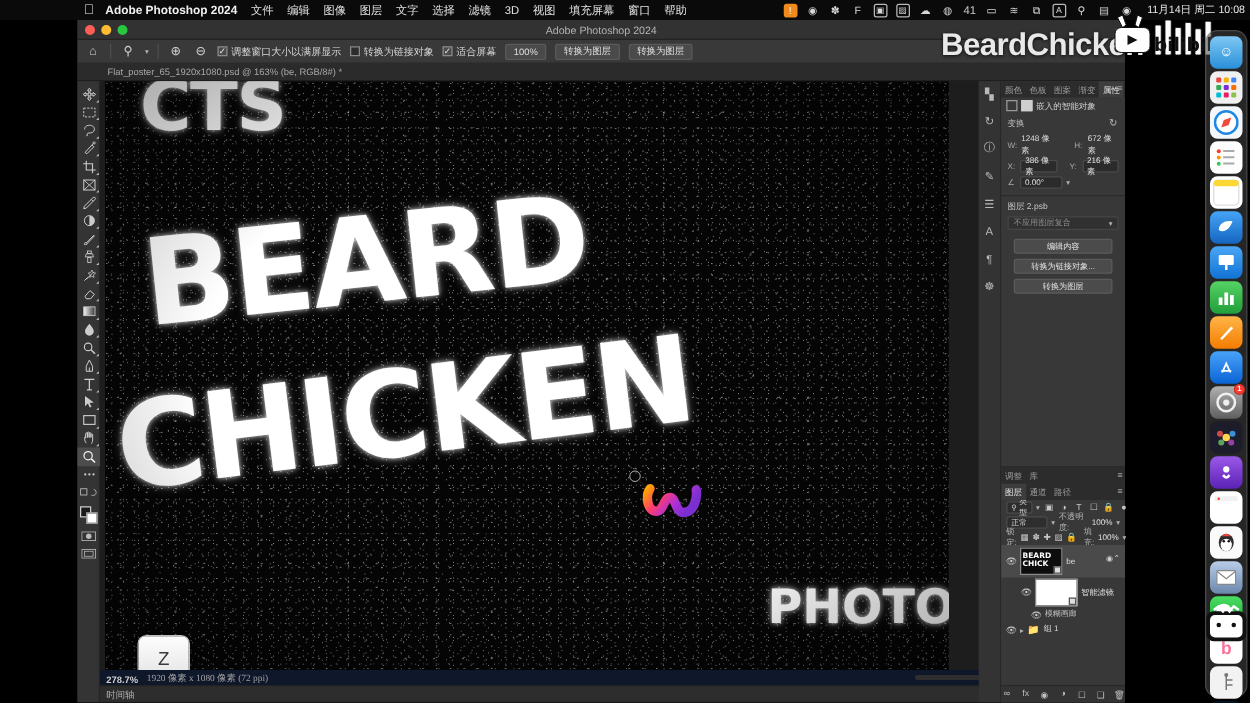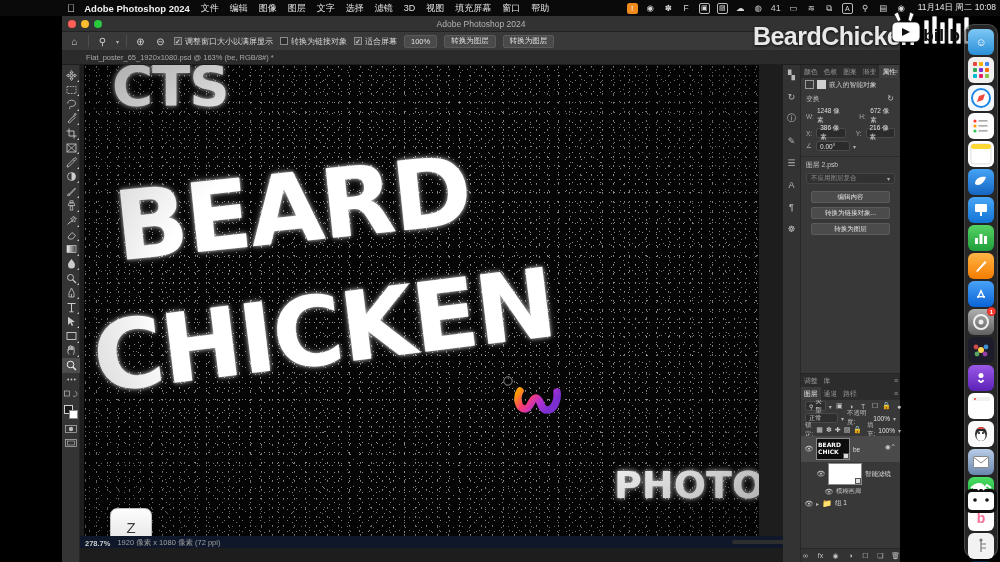--- a/index.html
+++ b/index.html
@@ -81,21 +81,21 @@
     background:radial-gradient(ellipse at 50% 50%, rgba(0,0,0,0) 55%, rgba(0,0,0,.35) 100%); }
 
   .zkey { position:absolute; left:26px; top:443px; width:42px; height:38px; border-radius:7px;
           background:linear-gradient(#fdfdfd,#e3e3e3); border:1px solid #bdbdbd; box-shadow:0 2px 4px rgba(0,0,0,.5);
           display:flex; align-items:center; justify-content:center; color:#3a3a3a; font-size:15px; }
   .cursor { position:absolute; left:418px; top:310px; width:16px; height:16px; }
   .squig { position:absolute; left:430px; top:318px; width:50px; height:36px; }
 
   .statusbar { position:absolute; left:18px; right:0; bottom:14px; height:12px; background:#0f172a; display:flex; align-items:flex-end; padding-left:5px; gap:7px; }
   .statusbar .zoomv { font-size:7.5px; color:#cfcfcf; font-weight:bold; }
-  .statusbar .dims { font-size:7.5px; color:#a0a0a0; }
+  .statusbar .dims { font-size:7.5px; color:#a0a0a0;font-family:Liberation Serif, serif; }
   .scrolltrack { position:absolute; right:8px; top:4px; width:160px; height:4px; background:#2e2e2e; border-radius:2px; }
   .timeline { position:absolute; left:18px; right:0; bottom:0; height:14px; background:#2d2d2d; border-top:1px solid #222; display:flex; align-items:center; padding-left:5px; }
   .timeline .tl { font-size:7.5px; color:#b0b0b0; }
 
   
   .rail { position:absolute; left:721px; top:49px; width:18px; bottom:0; background:#333; border-right:1px solid #272727; display:flex; flex-direction:column; align-items:center; padding-top:3px; gap:9px; }
   .rail .ri { width:14px; height:13px; display:flex; align-items:center; justify-content:center; color:#b9b9b9; font-size:9px; }
 
   .rpanel { position:absolute; left:739px; top:49px; width:99px; bottom:0; background:#383838; }
   .ptabs { height:13px; background:#2c2c2c; display:flex; align-items:stretch; position:relative; }
@@ -445,20 +445,23 @@
         </svg>
         <div class="zkey">Z</div>
       </div>
     </div>
 
     <div class="statusbar">
       <span class="zoomv">278.7%</span>
       <span class="dims">1920 像素 x 1080 像素 (72 ppi)</span>
       <span class="scrolltrack"></span>
     </div>
+    <div class="timeline">
+      <span class="tl">时间轴</span>
+    </div>
 
     <div class="rail">
       <span class="ri">▚</span>
       <span class="ri">↻</span>
       <span class="ri">ⓘ</span>
       <span class="ri">✎</span>
       <span class="ri">☰</span>
       <span class="ri">A</span>
       <span class="ri">¶</span>
       <span class="ri">☸</span>

